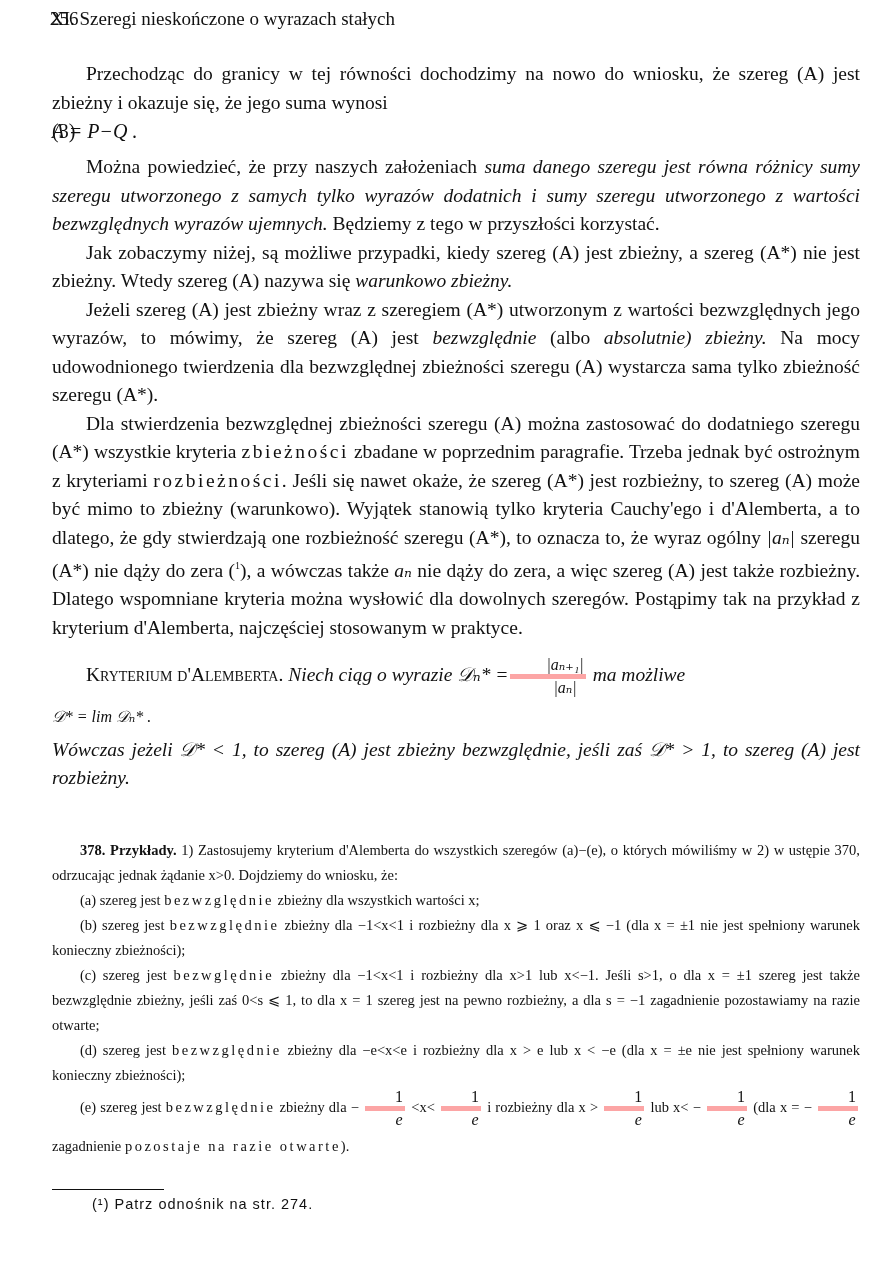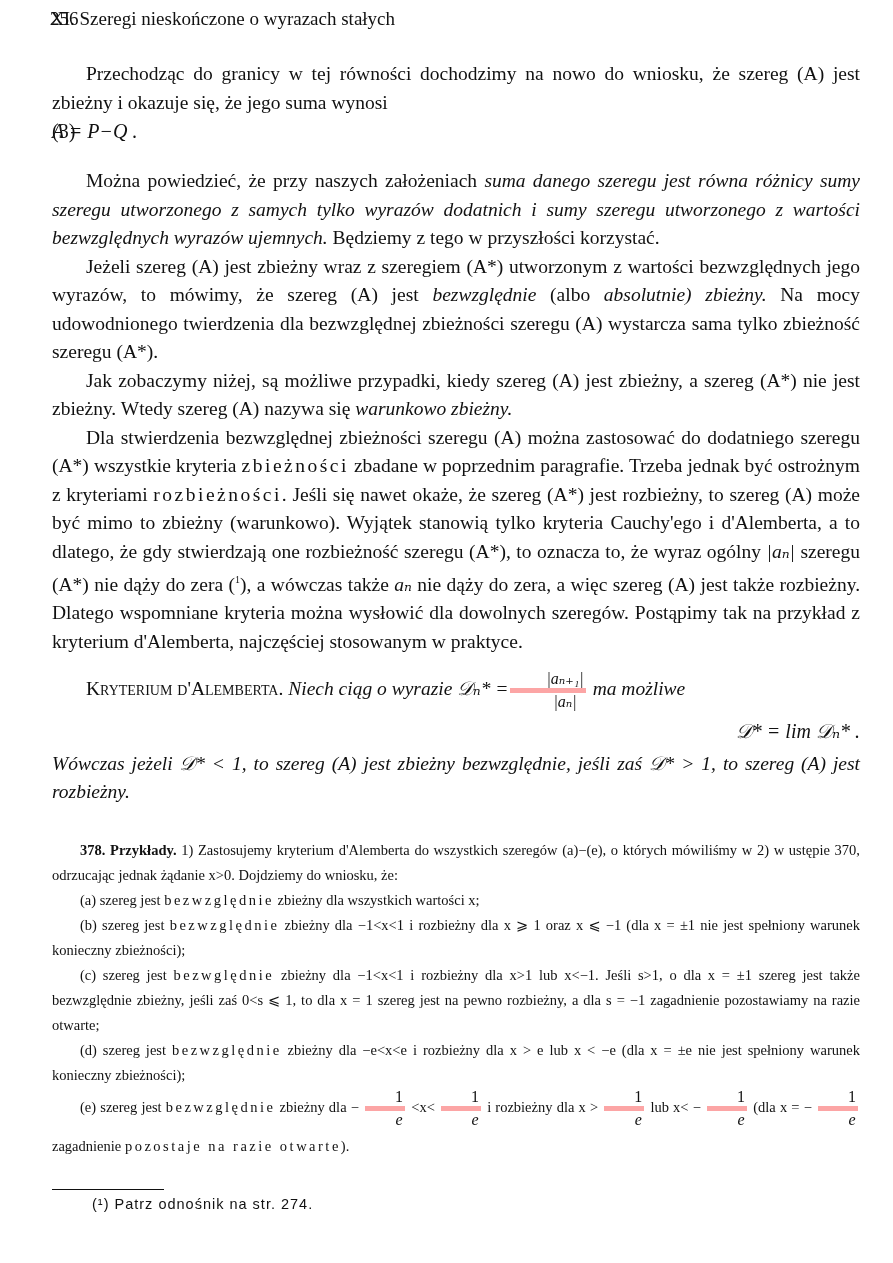--- a/index.html
+++ b/index.html
@@ -15,21 +15,21 @@
   .eq { position: relative; height: 30px; font-size: 20px; }
   .eq .num { position: absolute; left: 0; top: 0; }
   .eq .formula { position: absolute; left: 0; right: 0; font-style: italic; }
   i, .it { font-style: italic; }
   .spaced { letter-spacing: 2.5px; }
   .sc { font-variant: small-caps; }
   .thm { margin-top: 14px; }
   .frac { display: inline-block; vertical-align: middle; text-align: center; font-size: 16px; line-height: 18px; margin: 0 2px; }
   .frac .n { display: block; border-bottom: 5px solid #fca5a5; padding: 0 2px; }
   .frac .d { display: block; }
-  .center-eq { text-align: right; font-size: 20px; margin: 6px 0 4px 0; }
+  .center-eq { text-align: left; font-size: 16px; margin: 6px 0 4px 0; }
   .small { position: absolute; left: 52px; width: 808px; font-family: Liberation Serif, serif;
            font-size: 14.5px; line-height: 25px; text-align: justify; }
   .small .para { text-indent: 28px; }
   .small b { font-weight: bold; }
   .footrule { position: absolute; left: 52px; top: 1189px; width: 112px; border-top: 1.5px solid #111; }
   .footnote { position: absolute; left: 92px; top: 1196px; font-family: "Liberation Sans", "DejaVu Sans", sans-serif; font-size: 14.5px; letter-spacing: 1px; }
   sup { font-size: 10px; }
 </style>
 </head>
 <body>
@@ -40,23 +40,23 @@
     <span class="pnum">256</span>
     <span class="running">XI. Szeregi nieskończone o wyrazach stałych</span>
   </div>
 
   <div class="body" style="top:60px;">
     <p class="para">Przechodząc do granicy w tej równości dochodzimy na nowo do wniosku, że szereg (A) jest zbieżny i okazuje się, że jego suma wynosi</p>
     <div class="eq">
       <span class="num">(3)</span>
       <span class="formula">A = P−Q .</span>
     </div>
-    <p class="para" style="margin-top:20px;"><span>Można powiedzieć, że przy naszych założeniach </span><i>suma danego szeregu jest równa różnicy sumy szeregu utworzonego z samych tylko wyrazów dodatnich i sumy szeregu utworzonego z wartości bezwzględnych wyrazów ujemnych.</i><span> Będziemy z tego w przyszłości korzystać.</span></p>
+    <p class="para" style="margin-top:6px;"><span>Można powiedzieć, że przy naszych założeniach </span><i>suma danego szeregu jest równa różnicy sumy szeregu utworzonego z samych tylko wyrazów dodatnich i sumy szeregu utworzonego z wartości bezwzględnych wyrazów ujemnych.</i><span> Będziemy z tego w przyszłości korzystać.</span></p>
+    <p class="para"><span>Jak zobaczymy niżej, są możliwe przypadki, kiedy szereg (A) jest zbieżny, a szereg (A*) nie jest zbieżny. Wtedy szereg (A) nazywa się </span><i>warunkowo zbieżny.</i></p>
     <p class="para"><span>Jeżeli szereg (A) jest zbieżny wraz z szeregiem (A*) utworzonym z wartości bezwzględnych jego wyrazów, to mówimy, że szereg (A) jest </span><i>bezwzględnie</i><span> (albo </span><i>absolutnie) zbieżny.</i><span> Na mocy udowodnionego twierdzenia dla bezwzględnej zbieżności szeregu (A) wystarcza sama tylko zbieżność szeregu (A*).</span></p>
-    <p class="para"><span>Jak zobaczymy niżej, są możliwe przypadki, kiedy szereg (A) jest zbieżny, a szereg (A*) nie jest zbieżny. Wtedy szereg (A) nazywa się </span><i>warunkowo zbieżny.</i></p>
     <p class="para"><span>Dla stwierdzenia bezwzględnej zbieżności szeregu (A) można zastosować do dodatniego szeregu (A*) wszystkie kryteria </span><span class="spaced">zbieżności</span><span> zbadane w poprzednim paragrafie. Trzeba jednak być ostrożnym z kryteriami </span><span class="spaced">rozbieżności</span><span>. Jeśli się nawet okaże, że szereg (A*) jest rozbieżny, to szereg (A) może być mimo to zbieżny (warunkowo). Wyjątek stanowią tylko kryteria Cauchy'ego i d'Alemberta, a to dlatego, że gdy stwierdzają one rozbieżność szeregu (A*), to oznacza to, że wyraz ogólny </span><i>|aₙ|</i><span> szeregu (A*) nie dąży do zera (</span><sup>1</sup><span>), a wówczas także </span><i>aₙ</i><span> nie dąży do zera, a więc szereg (A) jest także rozbieżny. Dlatego wspomniane kryteria można wysłowić dla dowolnych szeregów. Postąpimy tak na przykład z kryterium d'Alemberta, najczęściej stosowanym w praktyce.</span></p>
 
     <p class="para thm"><span class="sc">Kryterium d'Alemberta.</span><i> Niech ciąg o wyrazie </i><i>𝒟ₙ* =</i><span class="frac"><span class="n it">|aₙ₊₁|</span><span class="d it">|aₙ|</span></span><i> ma możliwe</i></p>
     <div class="center-eq it">𝒟* = lim 𝒟ₙ* .</div>
     <p class="para noindent it">Wówczas jeżeli 𝒟* &lt; 1, to szereg (A) jest zbieżny bezwzględnie, jeśli zaś 𝒟* &gt; 1, to szereg (A) jest rozbieżny.</p>
   </div>
 
   <div class="small" style="top:838px;">
     <p class="para"><b>378. Przykłady.</b><span> 1) Zastosujemy kryterium d'Alemberta do wszystkich szeregów (a)−(e), o których mówiliśmy w 2) w ustępie 370, odrzucając jednak żądanie x&gt;0. Dojdziemy do wniosku, że:</span></p>
     <p class="para"><span>(a)</span><span> szereg jest </span><span class="spaced">bezwzględnie</span><span> zbieżny dla wszystkich wartości x;</span></p>

